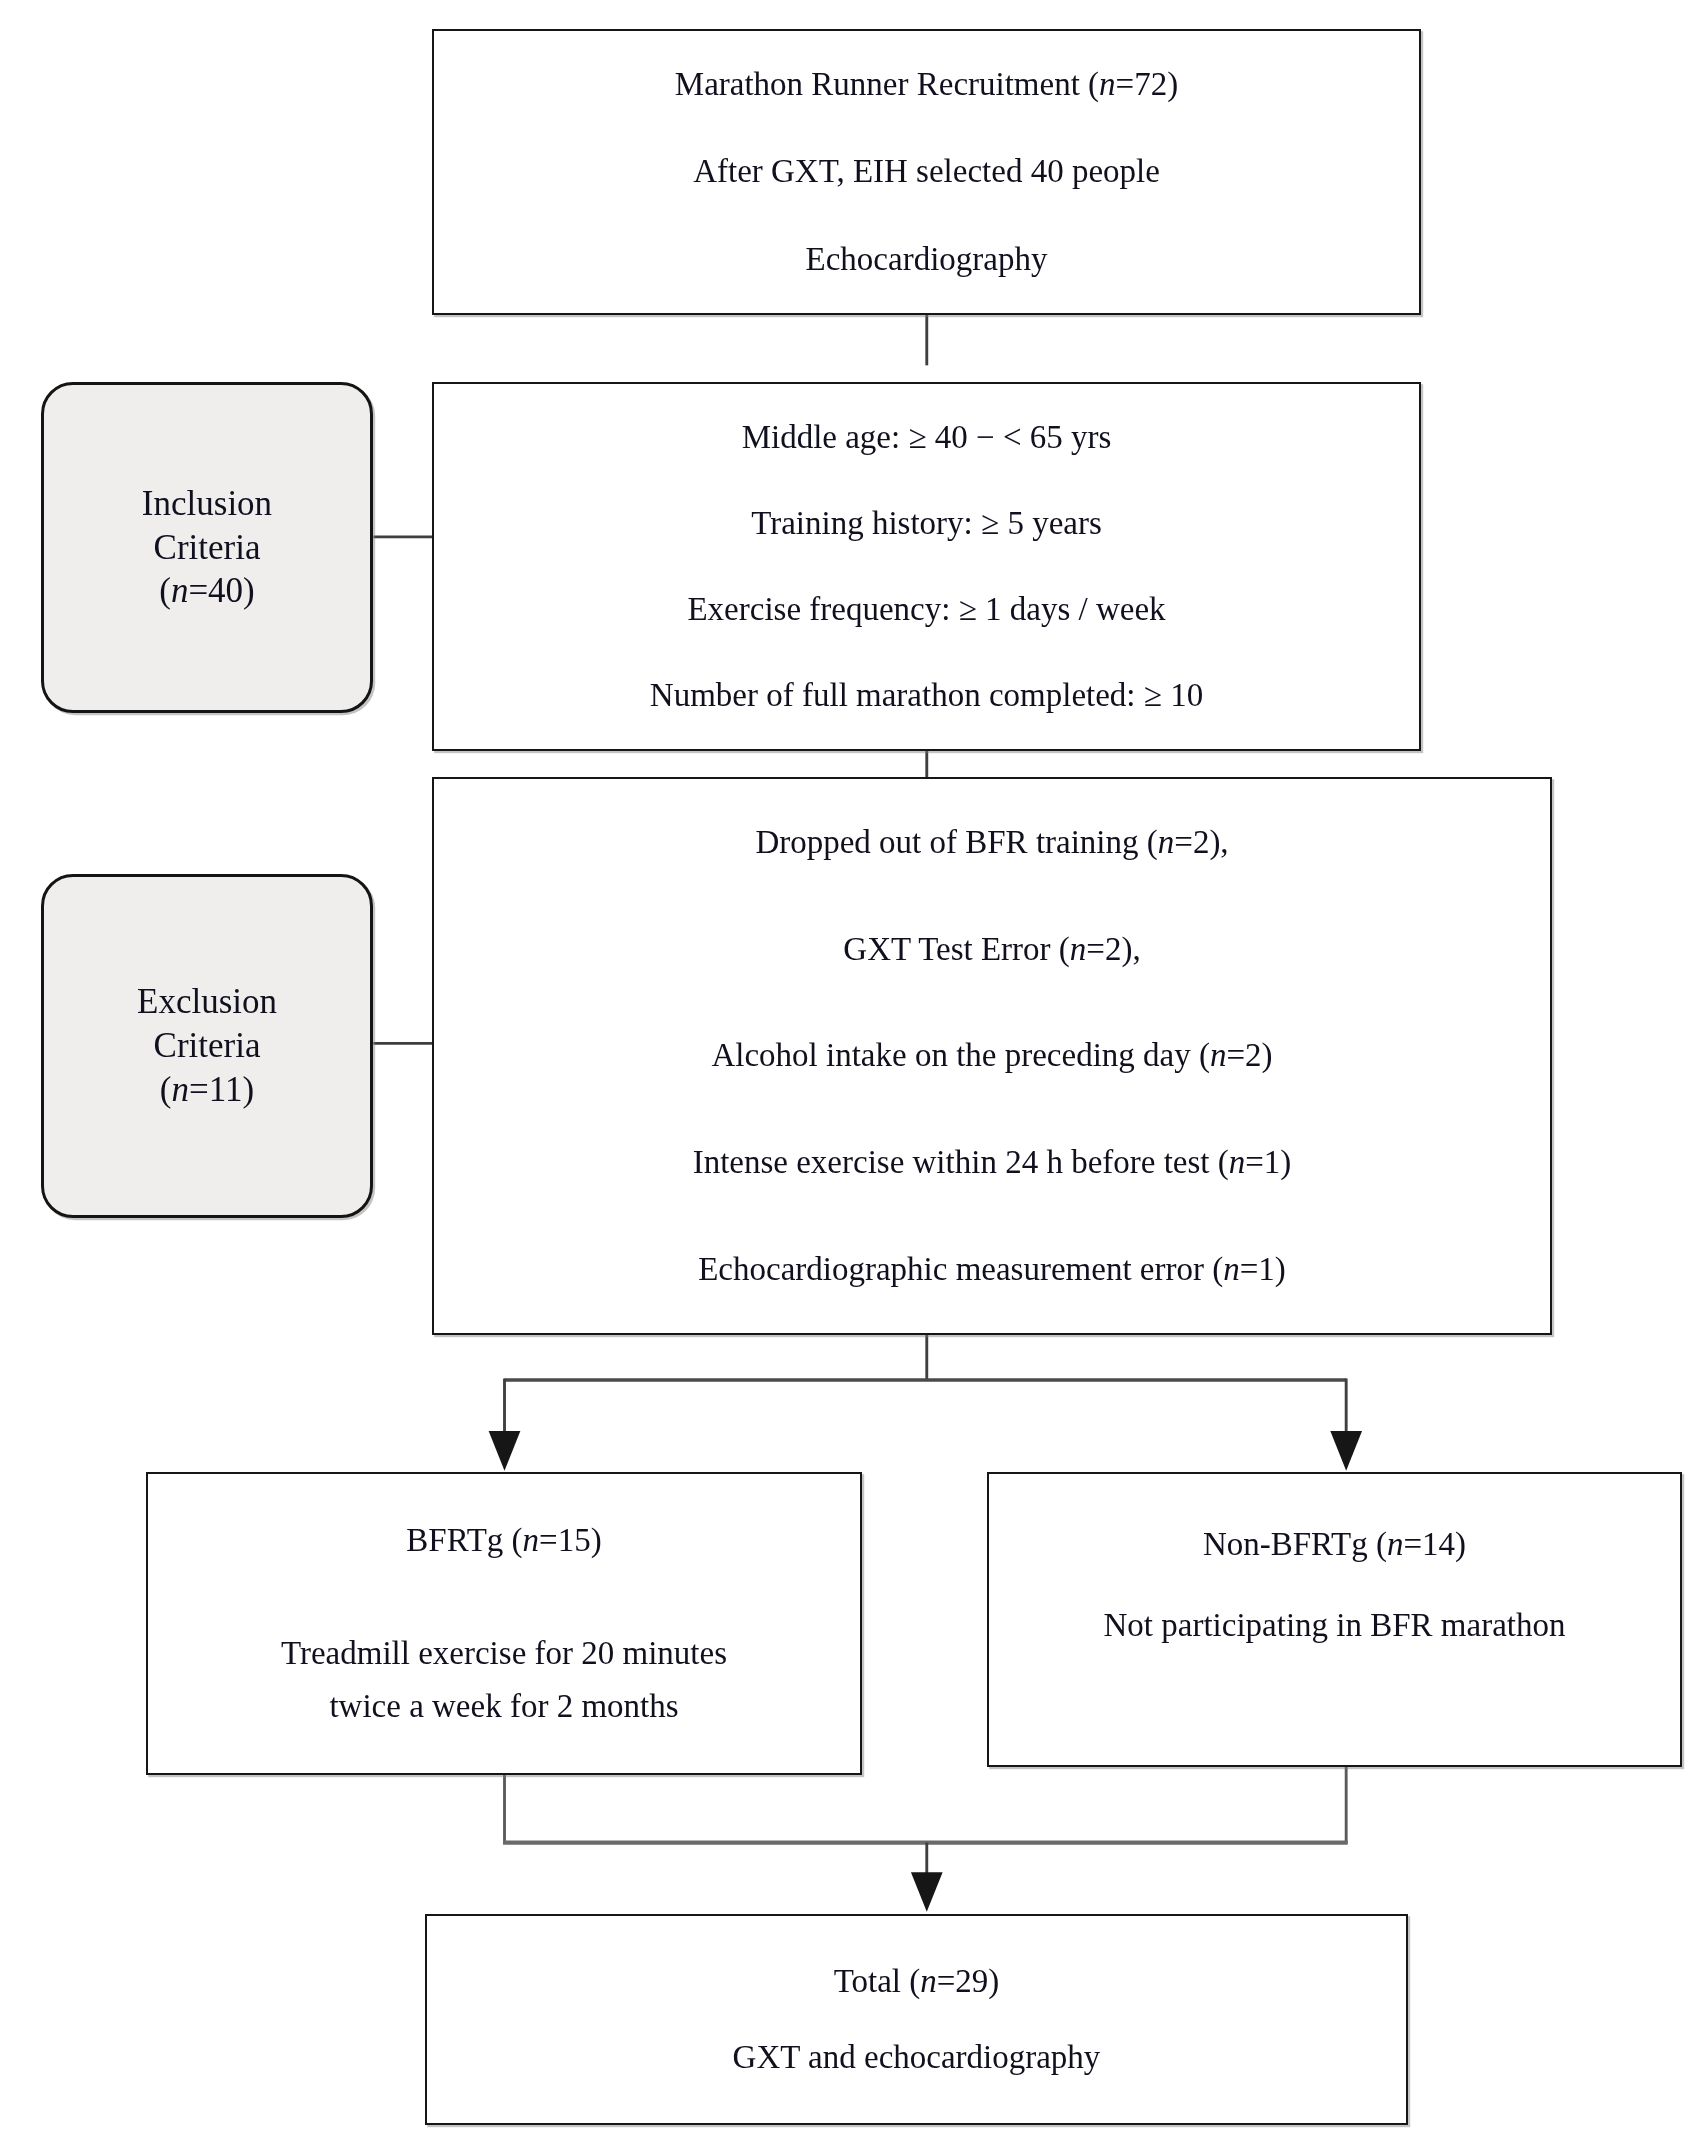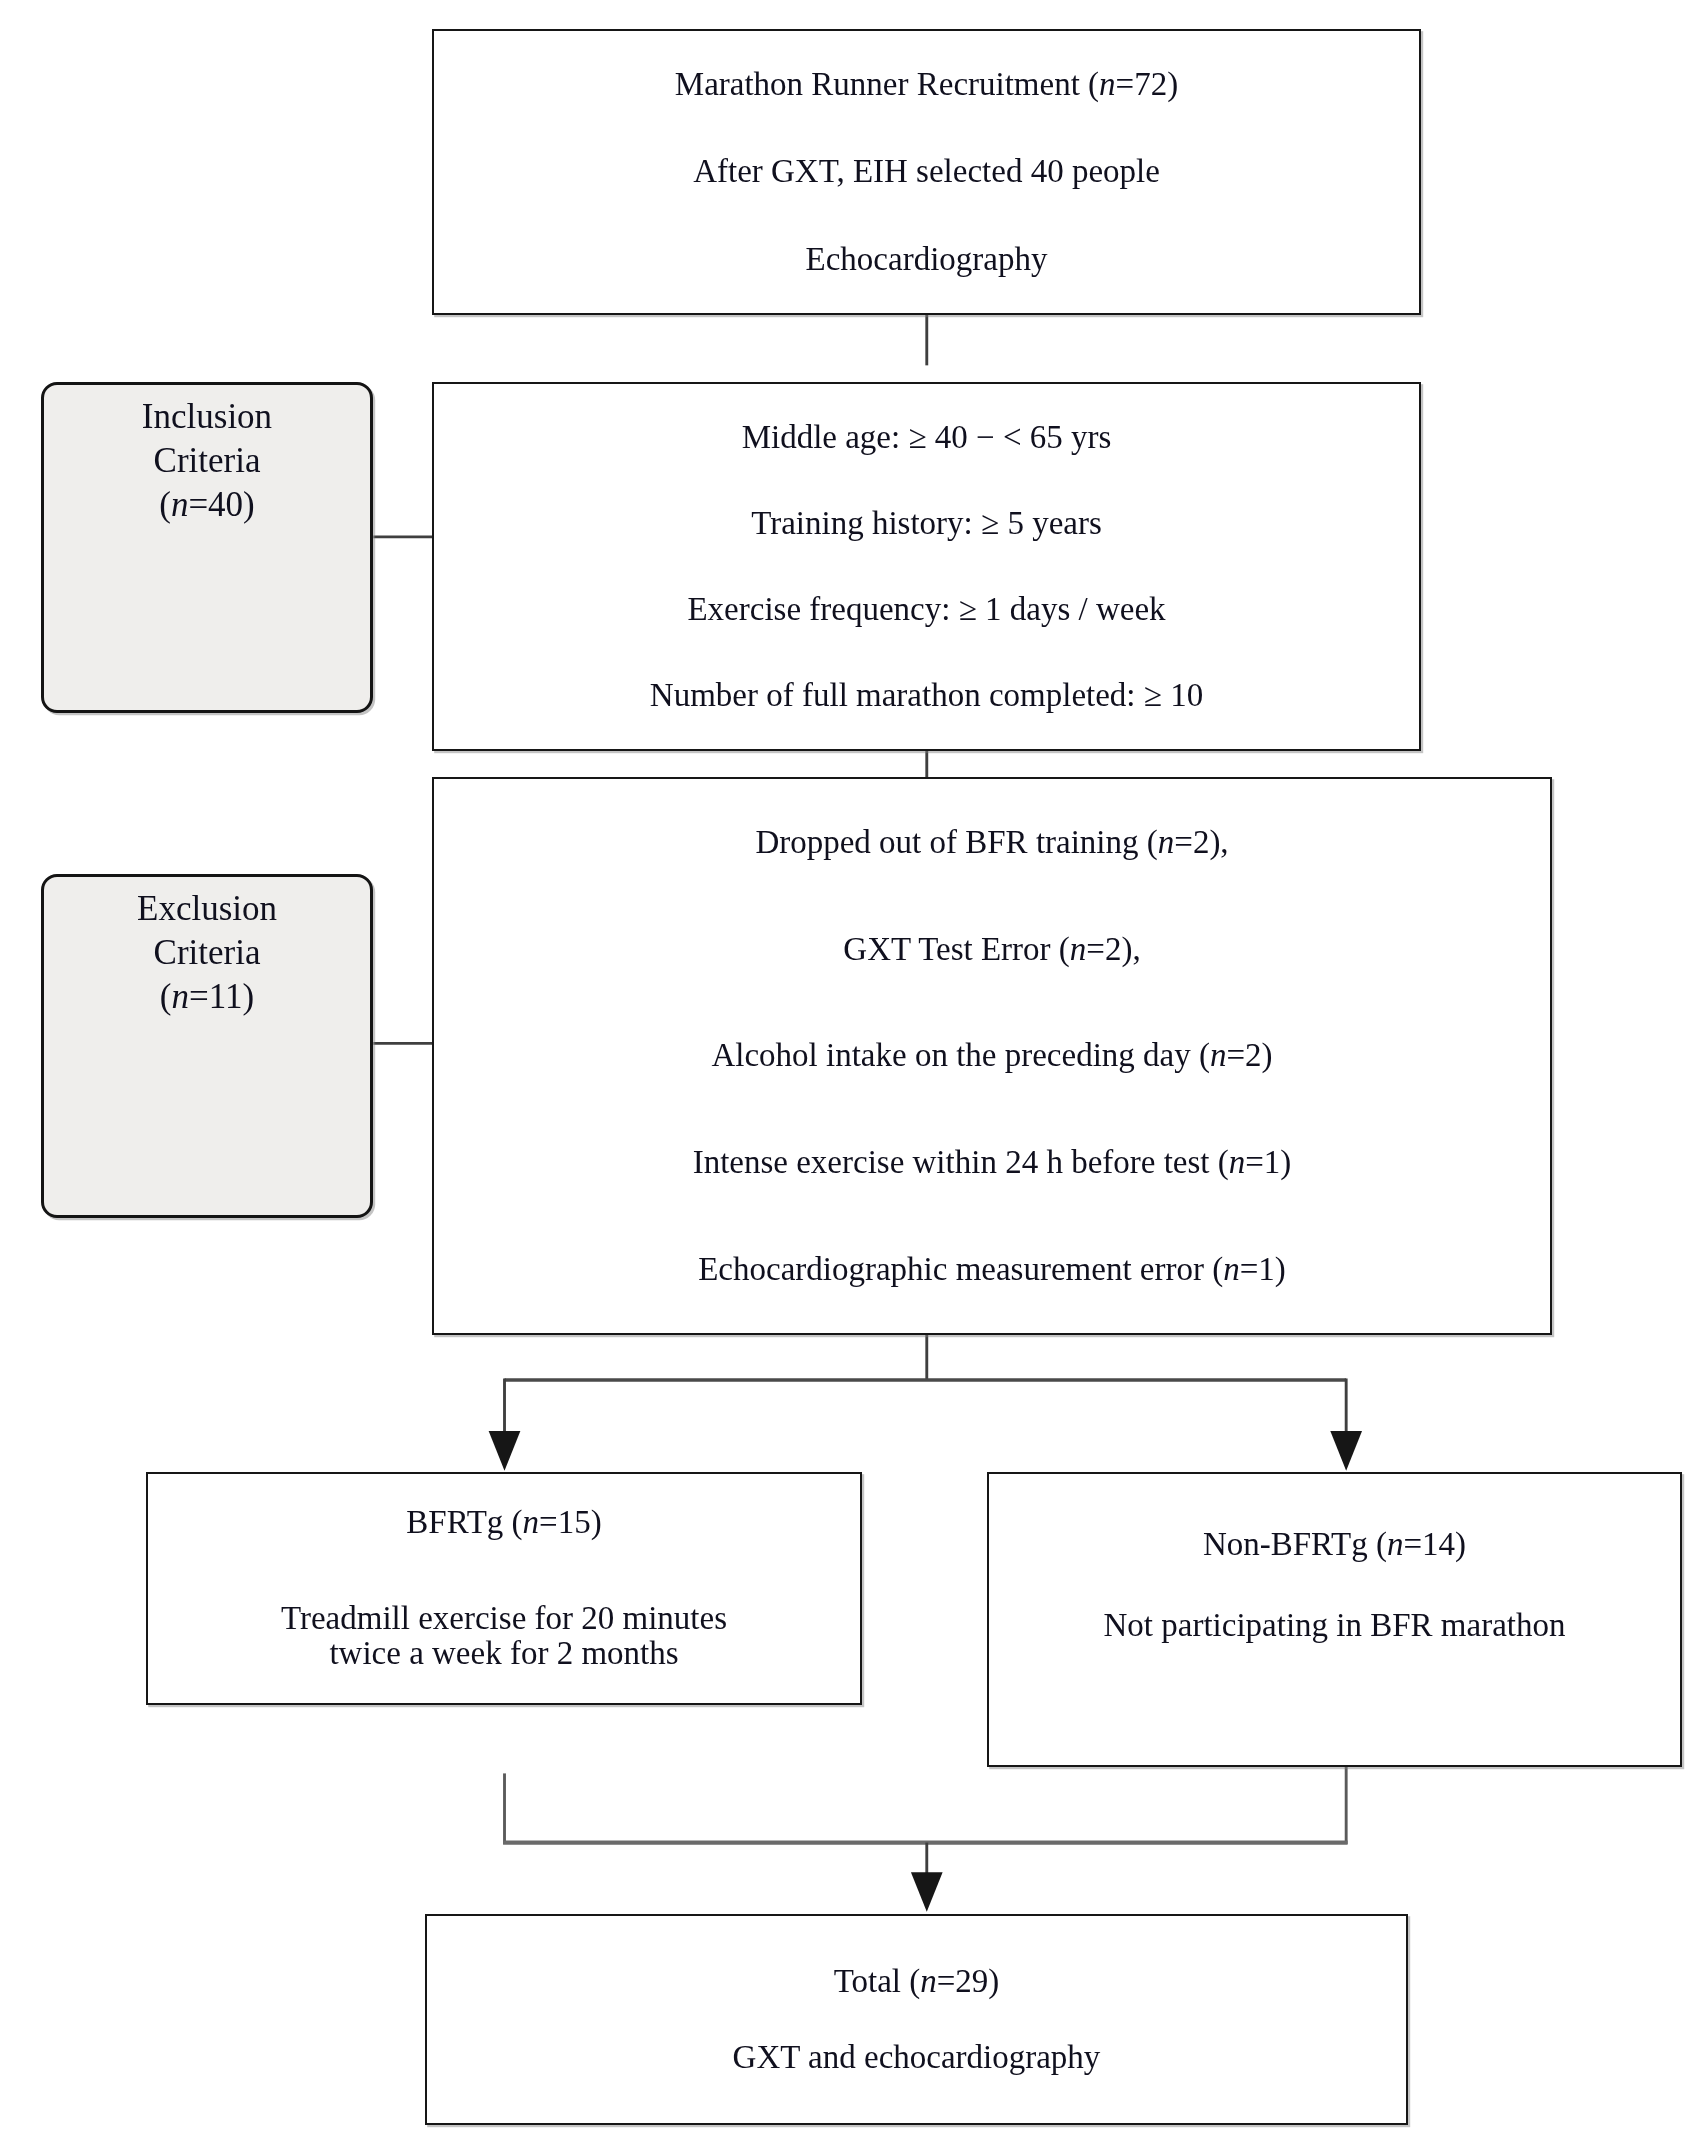--- a/index.html
+++ b/index.html
@@ -10,22 +10,22 @@
   }
   svg.wires { position:absolute; left:0; top:0; width:1708px; height:2151px; }
   .box {
     position:absolute; box-sizing:border-box;
     border:2.9px solid #161616; background:#ffffff;
     box-shadow:2.2px 2.2px 0 rgba(125,125,125,0.45);
     display:flex; flex-direction:column; justify-content:space-around;
     align-items:center; text-align:center; padding:10px 17px;
   }
   .label-box {
-    border-radius:16px; background:#efeeec; border:3.6px solid #141414;
-    justify-content:flex-start;
+    border-radius:32px; background:#efeeec; border:3.6px solid #141414;
+    justify-content:center;
   }
   .line { font-size:33px; line-height:1.25; white-space:nowrap; }
   .label-box .line { font-size:35px; }
   .line i { font-style:italic; }
 </style>
 </head>
 <body>
 
 <div class="canvas">
 
@@ -85,21 +85,21 @@
   </div>
 
   <div class="box" style="left:432px; top:777px; width:1120px; height:558px;">
     <div class="line">Dropped out of BFR training (<i>n</i>=2),</div>
     <div class="line">GXT Test Error (<i>n</i>=2),</div>
     <div class="line">Alcohol intake on the preceding day (<i>n</i>=2)</div>
     <div class="line">Intense exercise within 24 h before test (<i>n</i>=1)</div>
     <div class="line">Echocardiographic measurement error (<i>n</i>=1)</div>
   </div>
 
-  <div class="box" style="left:146px; top:1472px; width:716px; height:233px; justify-content:space-evenly;">
+  <div class="box" style="left:146px; top:1472px; width:716px; height:303px; justify-content:space-evenly;">
     <div class="line">BFRTg (<i>n</i>=15)</div>
     <div class="line" style="margin-bottom:-24.5px;margin-top:36px;">Treadmill exercise for 20 minutes</div>
     <div class="line">twice a week for 2 months</div>
   </div>
 
   <div class="box" style="left:987px; top:1472px; width:695px; height:295px; justify-content:space-evenly; padding-bottom:79px;">
     <div class="line">Non-BFRTg (<i>n</i>=14)</div>
     <div class="line">Not participating in BFR marathon</div>
   </div>
 

